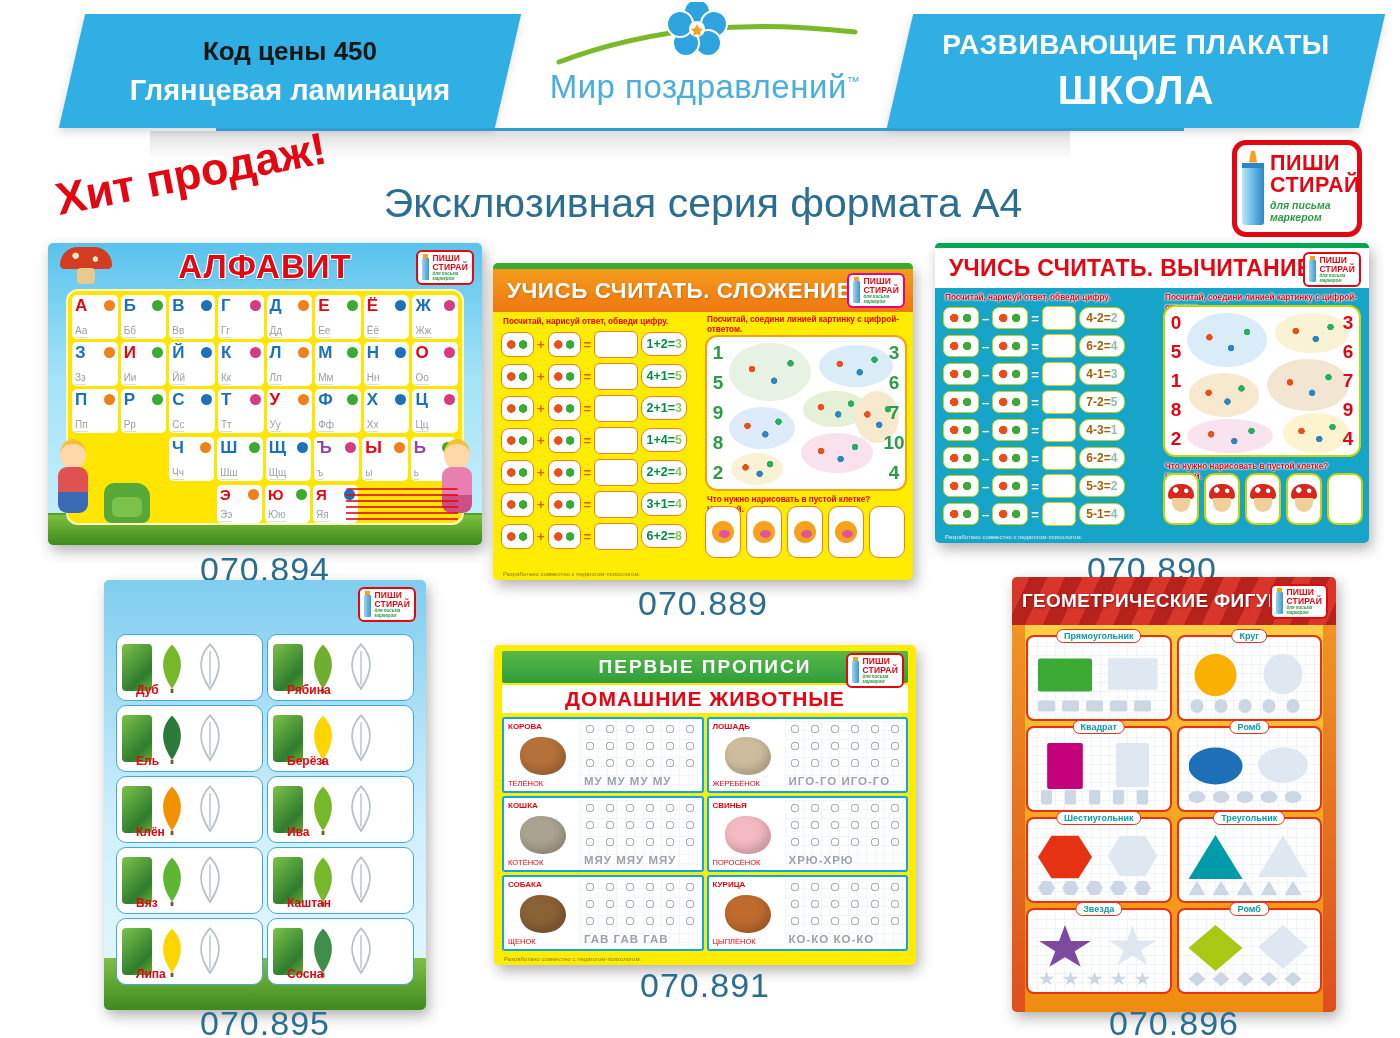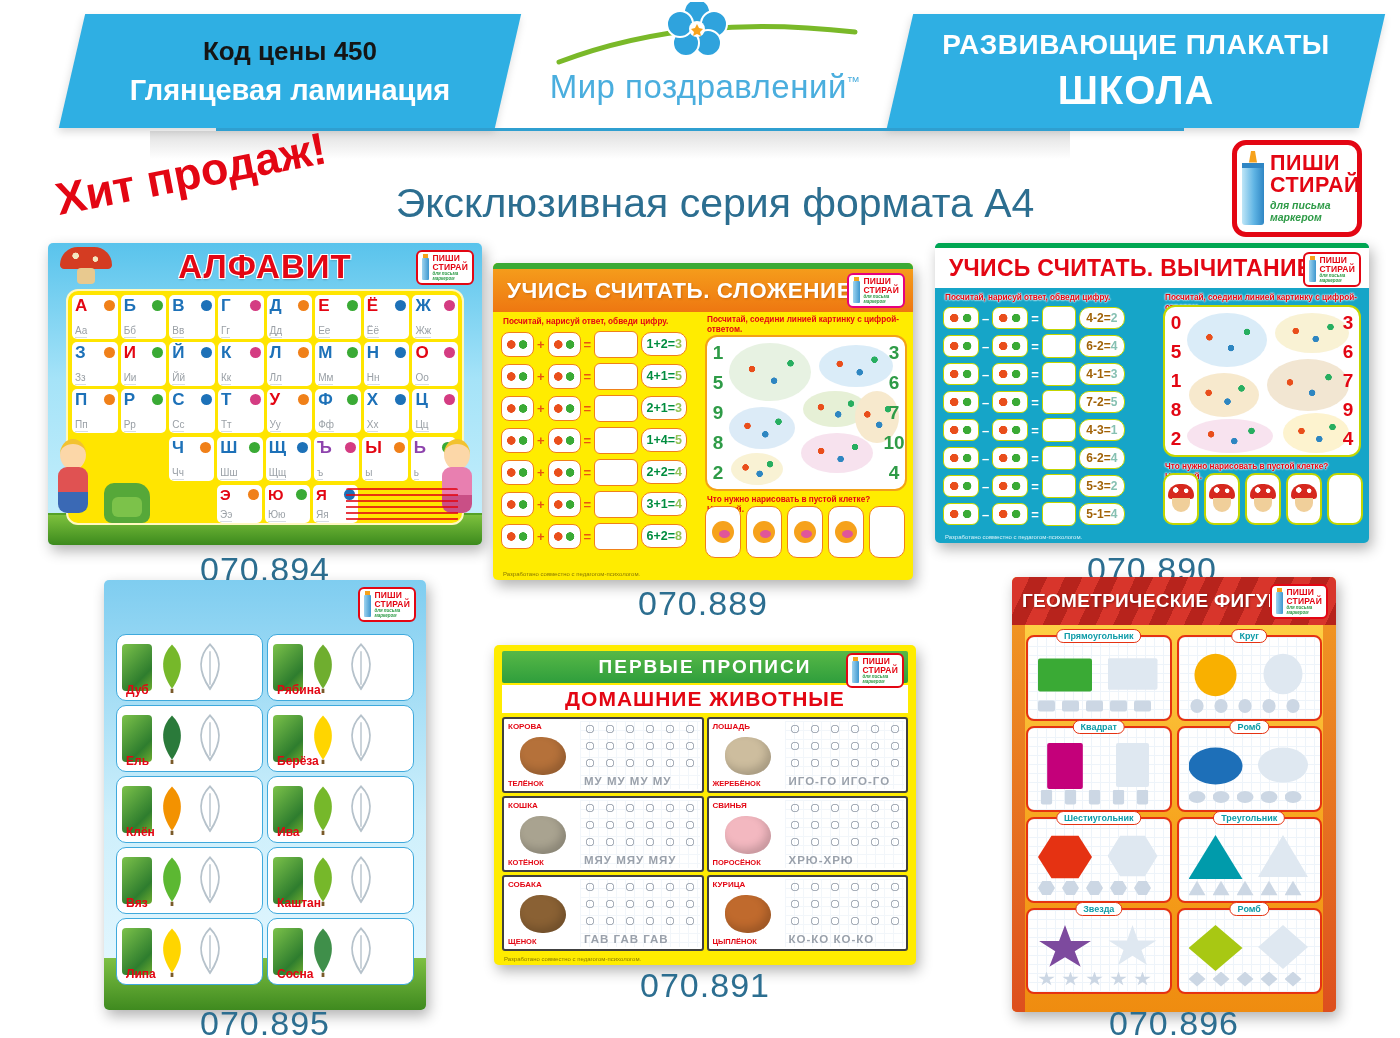--- a/index.html
+++ b/index.html
@@ -14,21 +14,21 @@
 .bl2{font-size:29px;color:#fff;font-weight:bold}
 .br1{font-size:28px;color:#fff;font-weight:bold;letter-spacing:.5px}
 .br2{font-size:40px;color:#fff;font-weight:bold;letter-spacing:1px}
 .brand{position:absolute;left:545px;top:2px;width:320px;text-align:center}
 .brand-name{font-size:33px;color:#4aaede;letter-spacing:.5px;line-height:1;white-space:nowrap}
 .brand-name sup{font-size:13px}
 .hline{position:absolute;left:216px;top:128px;width:968px;height:3px;background:#2f9fd0}
 .hshadow{position:absolute;left:150px;top:131px;width:920px;height:28px;background:linear-gradient(180deg,rgba(110,110,110,.22),rgba(255,255,255,0))}
 
 .hit{position:absolute;left:6px;top:148px;width:370px;text-align:center;font-size:45px;font-weight:bold;color:#e30613;transform:rotate(-11deg)}
-.stitle{position:absolute;left:330px;top:180px;width:770px;text-align:center;font-size:41px;color:#2c6e90}
+.stitle{position:absolute;left:318px;top:180px;width:770px;text-align:center;font-size:41px;color:#2c6e90}
 
 .badge-big{position:absolute;left:1232px;top:140px;width:130px;height:97px;background:#fff;border:5px solid #e30613;border-radius:14px;display:flex;align-items:center;padding:4px 5px;gap:6px;z-index:5}
 .mk{width:22px;height:62px;margin-top:10px;position:relative;background:linear-gradient(90deg,#bfe6f7,#5fb4e4 55%,#2f86c4);border-radius:3px;flex:none}
 .mk::before{content:"";position:absolute;top:-12px;left:3px;width:16px;height:12px;background:#f6a21c;clip-path:polygon(25% 100%,75% 100%,62% 0,38% 0)}
 .mk::after{content:"";position:absolute;top:0;left:0;right:0;height:5px;background:#2f86c4}
 .bt{display:flex;flex-direction:column;line-height:1.02}
 .bt b{font-size:21.5px;font-weight:bold;color:#e30613;letter-spacing:.5px}
 .bt em{font-size:10.5px;color:#2e9b47;font-weight:bold;line-height:1.12}
 .bt em:first-of-type{margin-top:3px}
 .badge{position:absolute;background:#fff;border:2.5px solid #e30613;border-radius:6px;display:flex;align-items:center;gap:3px;padding:2px 4px;z-index:6}
@@ -116,32 +116,32 @@
 
 .p-lea{left:104px;top:580px;width:322px;height:430px;background:linear-gradient(180deg,#7fcdf0,#cdeffb 55%,#e8f8ff)}
 .lea-grass{position:absolute;left:0;right:0;bottom:0;height:52px;background:linear-gradient(#7ec043,#3f8a1f)}
 .lea-title{position:absolute;left:14px;top:10px;font-size:25px;font-weight:bold;color:#e30613;letter-spacing:.5px}
 .lgrid{position:absolute;left:12px;top:54px;width:298px;display:grid;grid-template-columns:1fr 1fr;gap:4px;grid-auto-rows:67px}
 .lcell2{background:#fff;border:1.5px solid #3fa9dc;border-radius:10px;position:relative;display:flex;align-items:center;gap:2px;padding:3px 4px 3px 5px}
 .lph{width:30px;height:47px;border-radius:4px;background:linear-gradient(135deg,#7cc24a,#2e7d2e 70%,#6fae2f);flex:none}
 .lleaf{width:36px;height:50px;flex:none}
 .lleaf svg{width:100%;height:100%}
 .lleaf.out{color:#b6c2cb}
-.lname{position:absolute;left:9px;bottom:3px;font-size:12px;font-weight:bold;color:#e30613}
+.lname{position:absolute;left:19px;bottom:3px;font-size:12px;font-weight:bold;color:#e30613}
 
 .p-wri{left:494px;top:645px;width:422px;height:320px;background:#ffec00}
 .wri-band1{position:absolute;left:8px;top:6px;width:406px;height:32px;background:linear-gradient(#57b847,#2f9e3c);display:flex;align-items:center;justify-content:center;border-radius:2px}
 .wri-band1 span{color:#fff;font-weight:bold;font-size:19px;letter-spacing:2px}
 .wri-band2{position:absolute;left:8px;top:40px;width:406px;height:28px;background:#fff;display:flex;align-items:center;justify-content:center}
 .wri-band2 span{color:#e30613;font-weight:bold;font-size:21px;letter-spacing:1px}
 .wgrid{position:absolute;left:8px;top:72px;width:406px;display:grid;grid-template-columns:1fr 1fr;gap:3px;grid-auto-rows:76px}
-.acell{background:#fff;border:2px solid #404040;border-radius:3px;display:flex;padding:2px;overflow:hidden}
+.acell{background:#fff;border:2px solid #0ea5e9;border-radius:3px;display:flex;padding:2px;overflow:hidden}
 .aphoto{width:74px;position:relative;flex:none}
 .aname{position:absolute;top:1px;left:2px;font-size:8px;font-weight:bold;color:#e30613}
-.ababy{position:absolute;bottom:1px;left:2px;font-size:7.5px;font-weight:bold;color:#e30613}
+.ababy{position:absolute;bottom:1px;left:2px;font-size:7.5px;font-weight:normal;color:#e30613}
 .ablob{position:absolute;left:14px;top:16px;width:46px;height:38px;border-radius:46% 54% 50% 50%;box-shadow:inset -4px -5px 8px rgba(0,0,0,.18)}
 .atrace{flex:1;display:flex;flex-direction:column;justify-content:space-between;padding:3px 4px 2px;background-image:linear-gradient(#f2f6fa 1px,transparent 1px),linear-gradient(90deg,#f2f6fa 1px,transparent 1px);background-size:9px 9px}
 .trow{height:11px;background:radial-gradient(circle at 6px 5px,transparent 0 3.2px,#a9b0ba 3.4px 4.2px,transparent 4.4px) 0 0/20px 11px repeat-x}
 .sound{font-size:11.5px;font-weight:bold;color:#9aa1ab;letter-spacing:1px;white-space:nowrap}
 
 .p-shp{left:1012px;top:577px;width:324px;height:435px;background:linear-gradient(180deg,#ffd94d,#f6a21c 60%,#ef8c10)}
 .shp-head{position:absolute;left:0;top:0;right:0;height:48px;background:repeating-linear-gradient(115deg,#d8352b 0 16px,#b7231c 16px 32px);display:flex;align-items:center}
 .shp-head span{color:#fff;font-weight:bold;font-size:19px;padding-left:10px;letter-spacing:.3px;text-shadow:1px 1px 2px rgba(90,0,0,.5);white-space:nowrap}
 .shp-side{position:absolute;top:48px;bottom:0;width:13px;background:linear-gradient(180deg,#f09423,#dd4f1e)}
 .sl{left:0}.sr{right:0}

